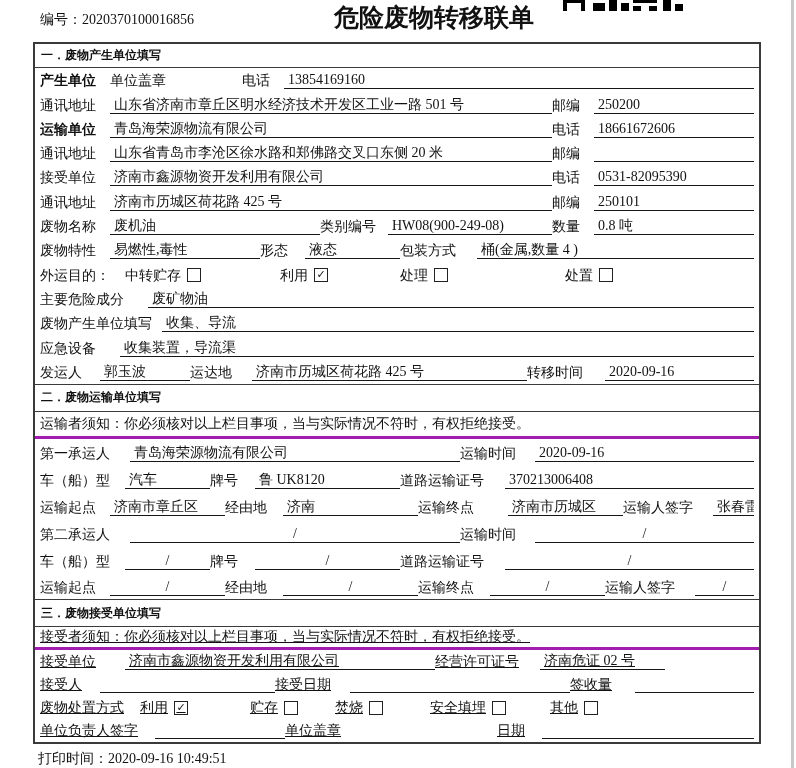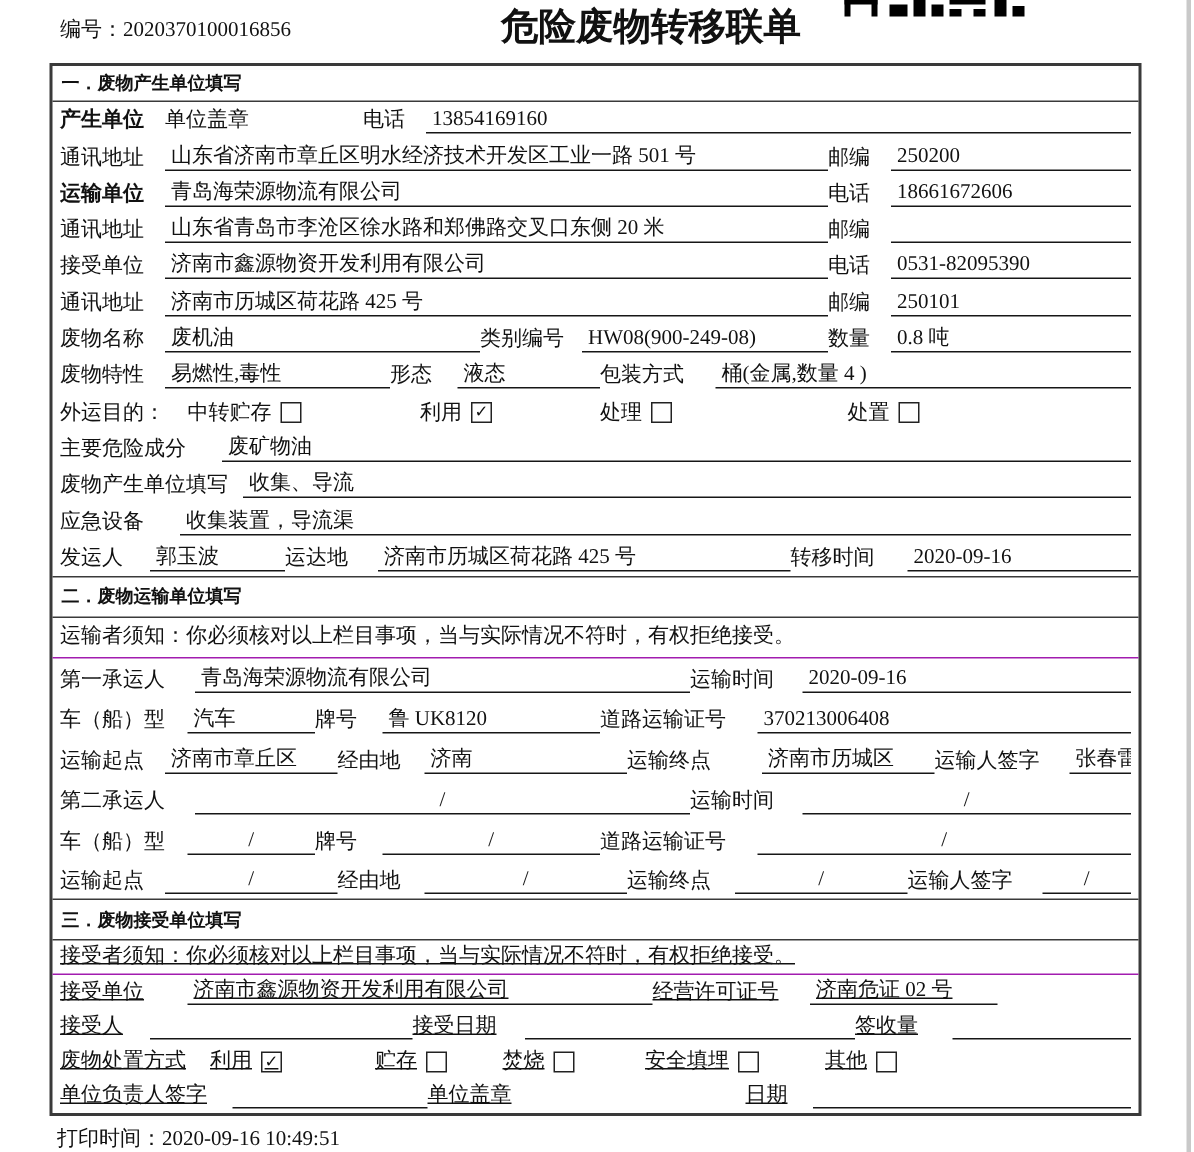--- a/index.html
+++ b/index.html
@@ -13,21 +13,21 @@
   .gray-edge{position:absolute;right:2px;top:0;width:3px;height:768px;background:#c9c9c9;}
   .form-table{position:absolute;left:33px;top:42px;width:724px;border:2px solid #3a3a3a;background:#fff;}
   .sec-head{font-weight:bold;font-size:12px;padding-left:6px;display:flex;align-items:center;
             font-family:"DejaVu Sans","Liberation Sans",sans-serif;}
   .sec0 .sec-head{height:23px;border-bottom:1px solid #3a3a3a;}
   .sec1 .sec-head,.sec2 .sec-head{height:26px;border-top:1px solid #3a3a3a;border-bottom:1px solid #3a3a3a;}
   .row{display:flex;align-items:flex-end;padding:0 5px 3px 5px;box-sizing:border-box;}
   .sec0 .row{height:24.3px;}
   .sec1 .row{height:26.8px;}
   .sec2 .row{height:23px;text-decoration:underline;}
-  .row.note{align-items:center;padding-top:2px;border-bottom:1px solid #a21caf;}
+  .row.note{align-items:center;padding-top:2px;border-bottom:3px solid #a21caf;}
   .cl{font-size:14px;line-height:17px;flex-shrink:0;box-sizing:border-box;padding-right:6px;white-space:nowrap;}
   .cf{font-size:14px;line-height:17px;border-bottom:1px solid #161616;box-sizing:border-box;
       padding:0 4px;white-space:nowrap;overflow:hidden;flex-shrink:0;}
   .cf.flex{flex:1 1 auto;}
   .cf.slash{text-align:center;}
   .cc{font-size:14px;line-height:17px;display:flex;align-items:center;gap:6px;flex-shrink:0;box-sizing:border-box;}
   .box{width:12px;height:12px;border:1px solid #222;display:inline-flex;align-items:center;
        justify-content:center;font-size:11px;line-height:12px;flex-shrink:0;
        font-family:"DejaVu Sans","Liberation Sans",sans-serif;}
   .print-time{position:absolute;left:38px;top:750px;font-size:14px;white-space:nowrap;}

